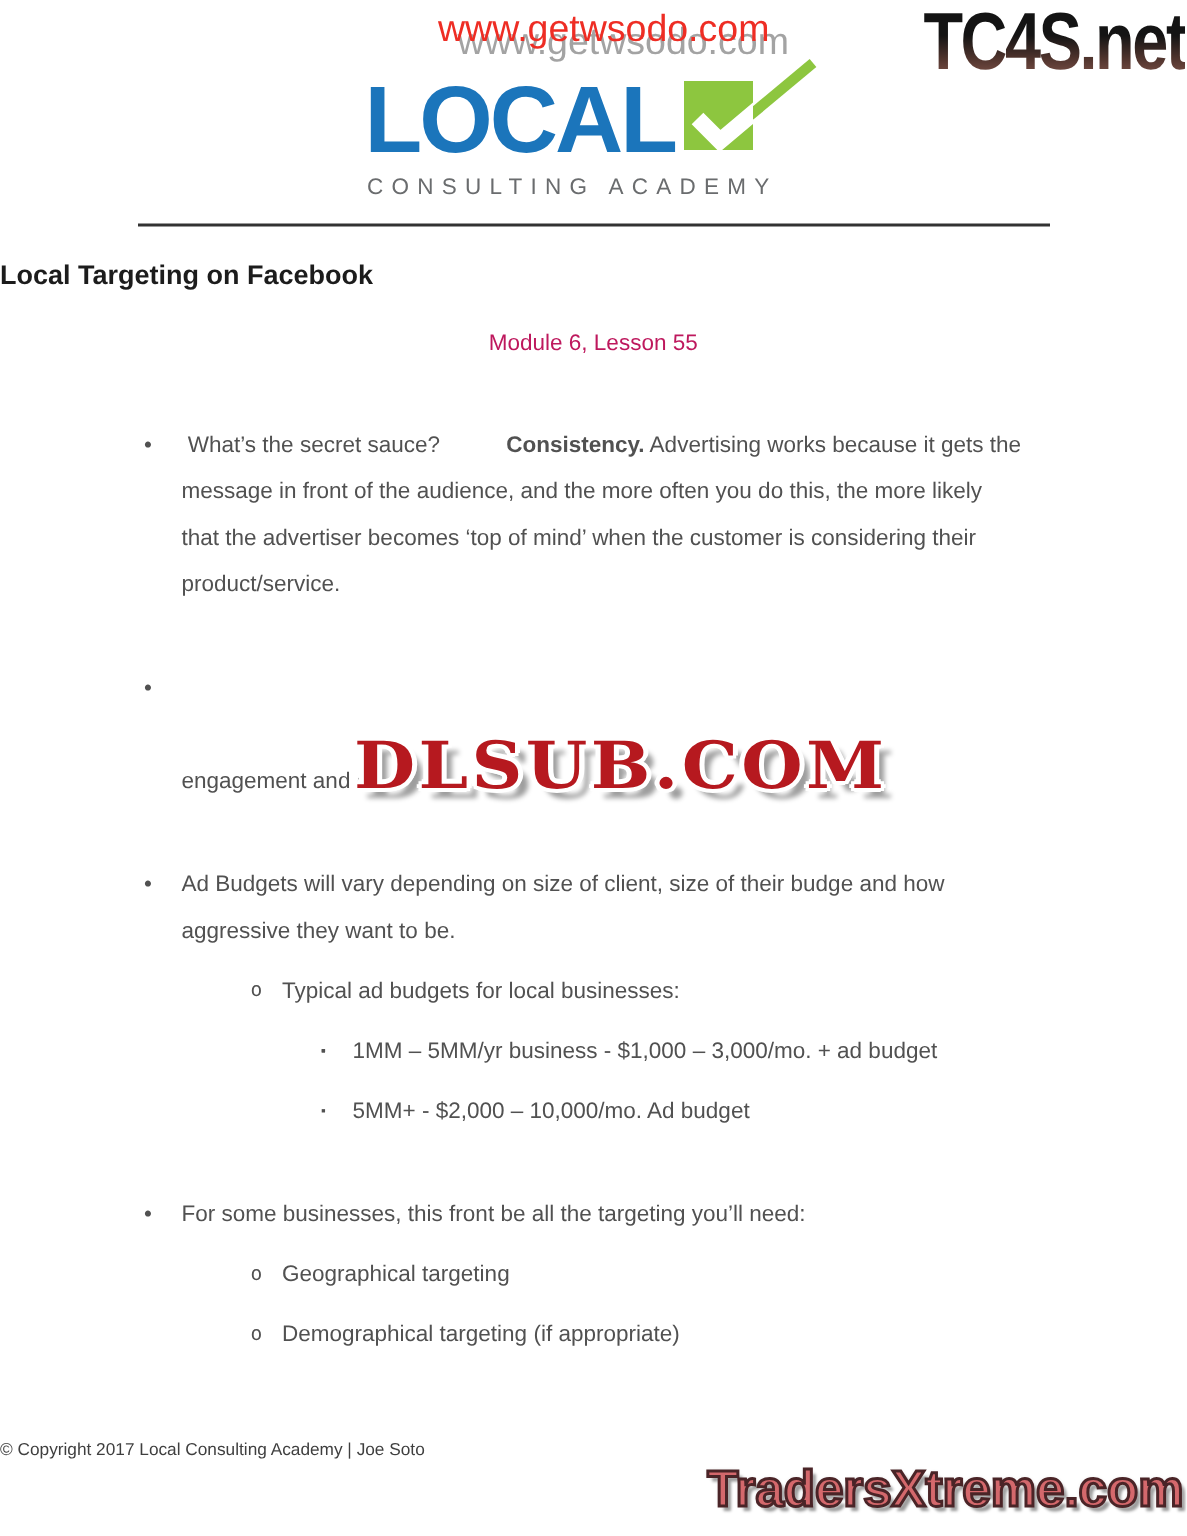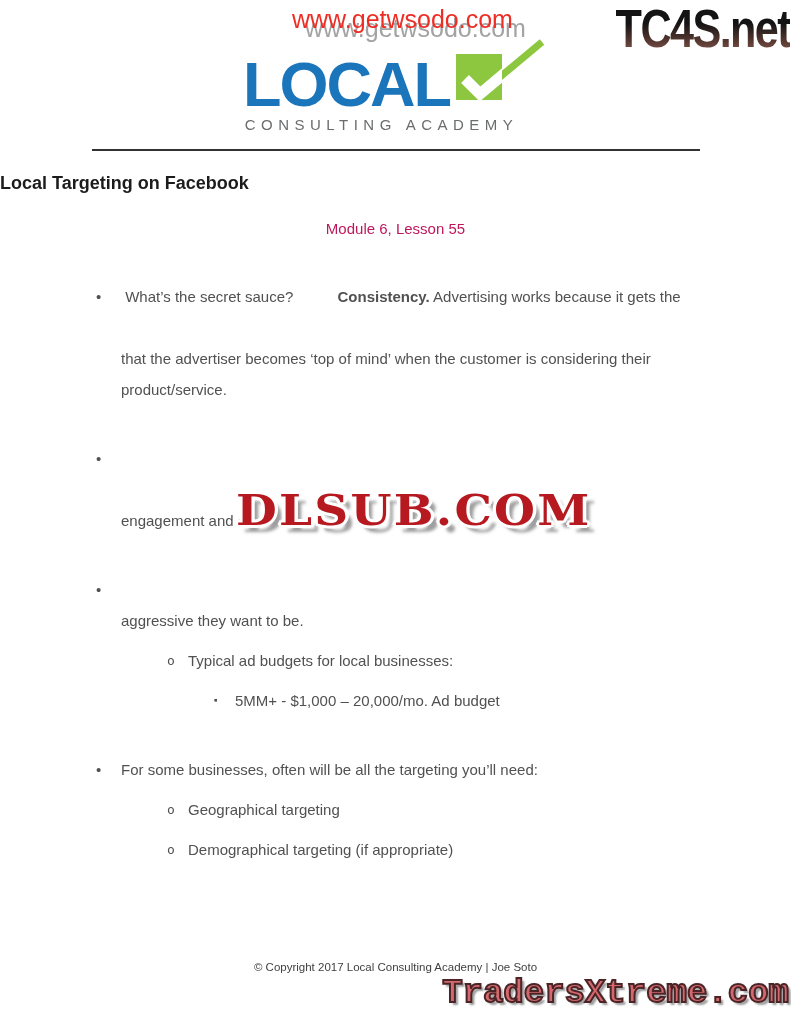--- a/index.html
+++ b/index.html
@@ -13,21 +13,21 @@
   .gw-gray{position:absolute;left:13px;top:9px;color:var(--watermark-gray,#a3a3a3);}
   .gw-red{position:relative;color:var(--watermark-red,#ee2d24);}
   .wm-tc4s{
     position:absolute;right:1px;top:1px;font-weight:bold;font-size:54px;line-height:1;
     letter-spacing:-2px;transform:scaleX(0.8);transform-origin:top right;white-space:nowrap;
     background:linear-gradient(var(--tc4s-top,#141414) 42%, #53362f 72%, var(--tc4s-bottom,#8a5a50) 100%);
     -webkit-background-clip:text;background-clip:text;color:transparent;
   }
   
   .logo{margin-top:44px;text-align:center;}
-  .logo-row{display:flex;justify-content:center;align-items:flex-end;}
+  .logo-row{display:flex;justify-content:center;align-items:center;}
   .logo-word{
     color:var(--logo-blue,#1b75bb);font-weight:bold;font-size:63px;line-height:1;
     letter-spacing:-2px;
   }
   .logo-check{width:96px;height:78px;margin-left:2px;margin-top:-6px;color:var(--logo-green,#8dc63f);}
   .logo-tagline{
     margin-top:0px;transform:translateX(-14px);
     letter-spacing:5.5px;font-size:15px;color:#6a6c6e;
   }
   
@@ -51,24 +51,24 @@
     position:absolute;left:236px;top:487px;z-index:5;white-space:nowrap;
     font-family:"DejaVu Serif",serif;font-weight:bold;font-size:42px;line-height:1.1;
     letter-spacing:2px;color:var(--dlsub-red,#b6191f);
     transform:scale(1.12,1.03);transform-origin:left top;
     text-shadow:
       -3px 0 0 #fff, 3px 0 0 #fff, 0 -3px 0 #fff, 0 3px 0 #fff,
       -2px -2px 0 #fff, 2px -2px 0 #fff, -2px 2px 0 #fff, 2px 2px 0 #fff,
       6px 7px 3px #9e9e9e;
   }
   
-  .footer{position:absolute;top:961px;left:0;width:100%;text-align:center;font-size:11.5px;color:#3f3f3f;}
+  .footer{position:absolute;top:961px;left:0;width:100%;font-size:11.5px;color:#3f3f3f;}
   .wm-traders{
     position:absolute;top:975px;right:2px;z-index:5;white-space:nowrap;
-    font-family:Liberation Mono, monospace;font-weight:bold;font-size:34px;line-height:1.1;
+    font-family:Liberation Sans, sans-serif;font-weight:bold;font-size:34px;line-height:1.1;
     color:var(--traders-fill,#d4686c);
     -webkit-text-stroke:2px var(--traders-outline,#4a2427);
     text-shadow:0 0 3px #d8d8d8, 3px 3px 2px #9a9a9a;
     margin-left:32px;
   }
 </style>
 </head>
 <body>
 
 <div class="wm-getwsodo">
@@ -96,47 +96,48 @@
 </div>
 
 <div class="divider"></div>
 
 <h1 class="title">Local Targeting on Facebook</h1>
 <div class="subtitle">Module 6, Lesson 55</div>
 
 <div class="list">
     <div class="item l1">
       <span class="marker">•</span>
-      <div><span>&nbsp;What’s the secret sauce? </span><span class="bold">Consistency.</span><span> Advertising works because it gets the</span><br><br><span>that the advertiser becomes ‘top of mind’ when the customer is considering their</span><br><span>product/service.</span></div>
+      <div><span>&nbsp;What’s the secret sauce? </span><span class="bold">Consistency.</span><span> Advertising works because it gets the</span><br><span>message in front of the audience, and the more often you do this, the more likely</span><br><span>that the advertiser becomes ‘top of mind’ when the customer is considering their</span><br><span>product/service.</span></div>
     </div>
     <div class="item l1 gap">
       <span class="marker">•</span>
       <div><br><br><span>engagement and co</span></div>
     </div>
     <div class="item l1 gap">
       <span class="marker">•</span>
-      <div><br><span>aggressive they want to be.</span></div>
+      <div><span>Ad Budgets will vary depending on size of client, size of their budge and how</span><br><span>aggressive they want to be.</span></div>
     </div>
     <div class="item l2">
       <span class="marker">o</span>
       <div><span>Typical ad budgets for local businesses:</span></div>
     </div>
     <div class="item l3">
       <span class="marker">▪</span>
     </div>
     <div class="item l3">
       <span class="marker">▪</span>
+      <div><span>1MM – 5MM/yr business - $1,000 – 3,000/mo. + ad budget</span></div>
     </div>
     <div class="item l3">
       <span class="marker">▪</span>
-      <div><span>5MM+ - $1,000 – 20,000/mo. Ad budget</span></div>
+      <div><span>5MM+ - $2,000 – 10,000/mo. Ad budget</span></div>
     </div>
     <div class="item l1 gap">
       <span class="marker">•</span>
-      <div><span>For some businesses, often will be all the targeting you’ll need:</span></div>
+      <div><span>For some businesses, this front be all the targeting you’ll need:</span></div>
     </div>
     <div class="item l2">
       <span class="marker">o</span>
       <div><span>Geographical targeting</span></div>
     </div>
     <div class="item l2">
       <span class="marker">o</span>
       <div><span>Demographical targeting (if appropriate)</span></div>
     </div>
   </div>

